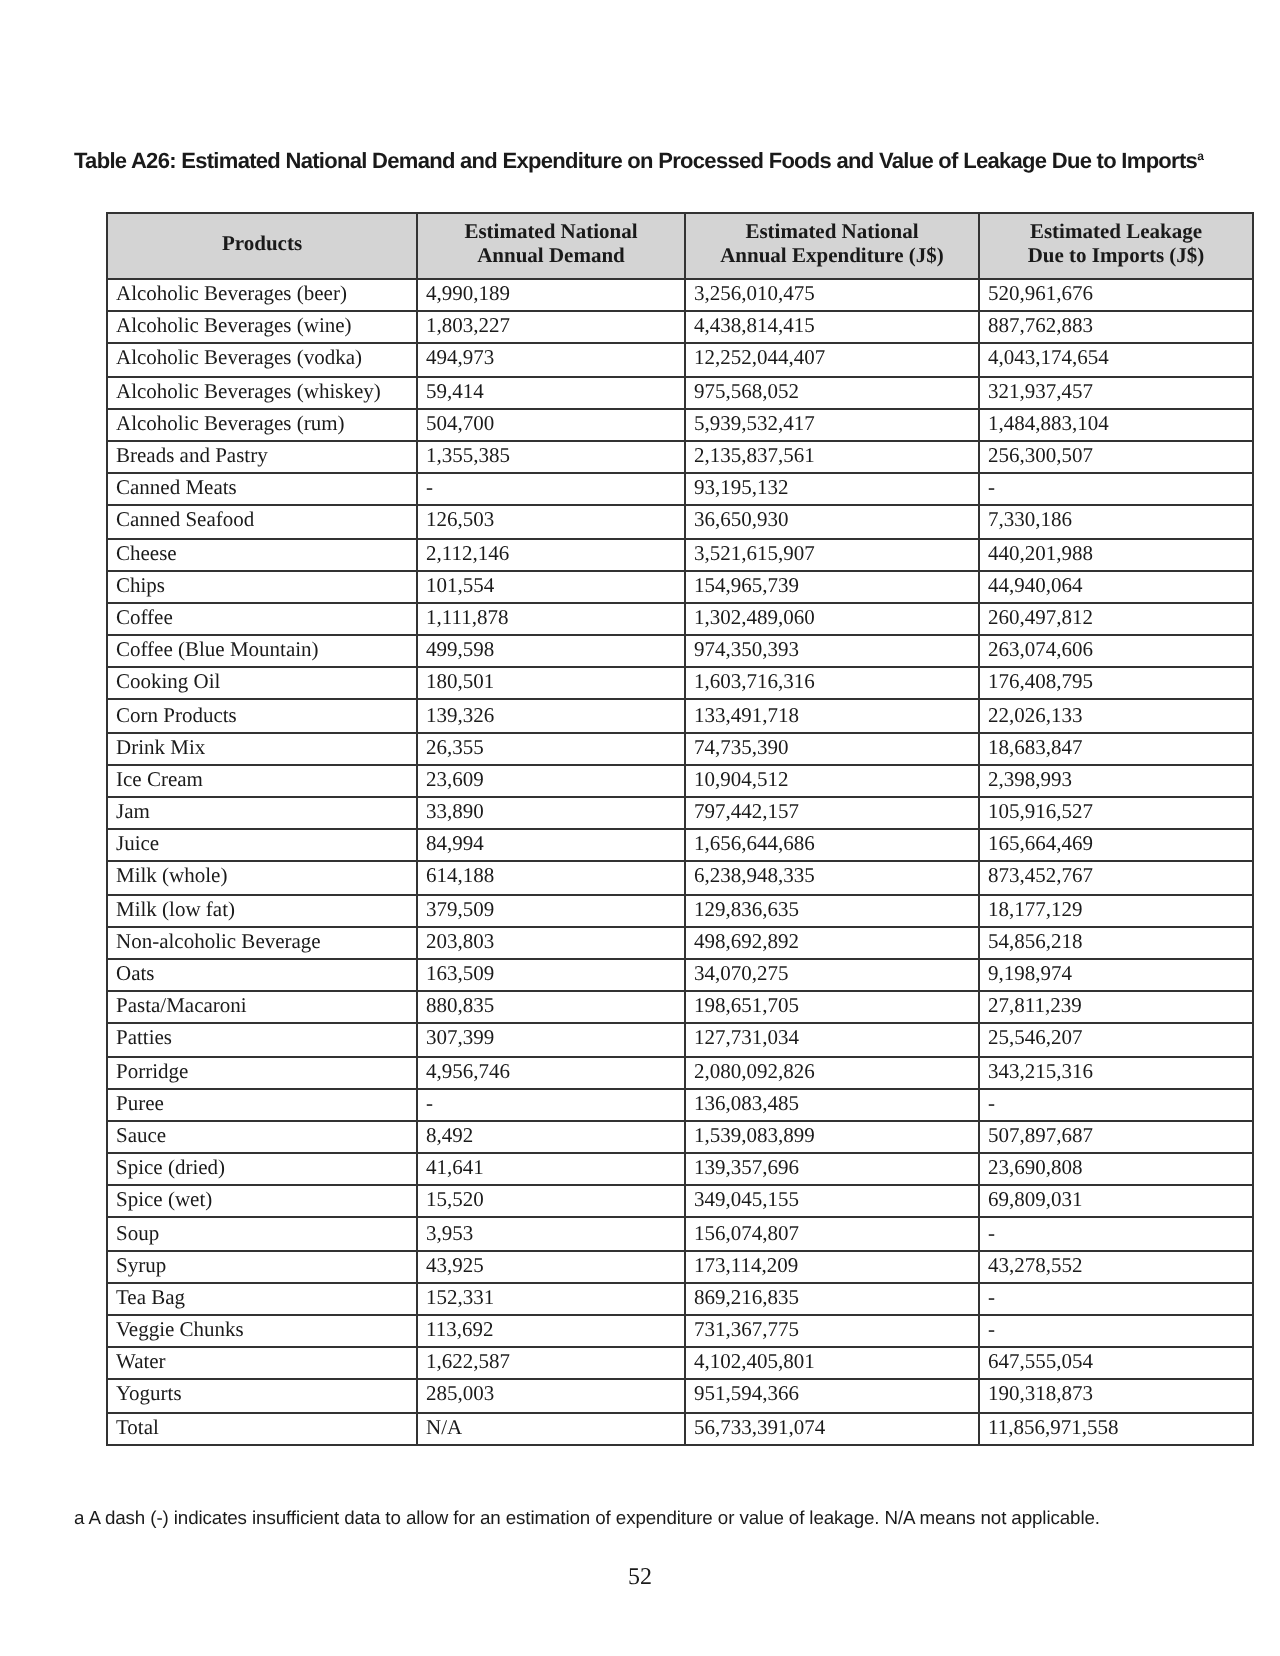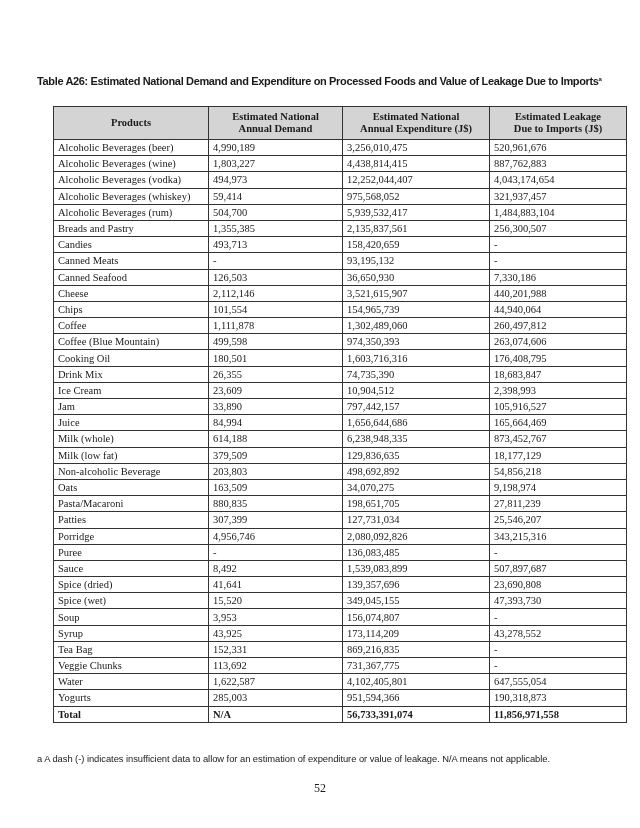--- a/index.html
+++ b/index.html
@@ -9,21 +9,21 @@
            font-size: 11px; font-weight: bold; letter-spacing: -0.35px; white-space: nowrap;
            font-family: "Liberation Sans", sans-serif; }
   .title sup { font-size: 6px; vertical-align: 4px; }
   table.data { position: absolute; left: 37px; top: 106px; width: 573px;
                border-collapse: collapse; font-family: "Liberation Serif", serif;
                font-size: 10.5px; table-layout: fixed; margin-left: 16px; }
   table.data th, table.data td { border: 1.2px solid #333; padding: 0 0 0 4px; }
   table.data thead th { background: #d4d4d4; font-weight: bold; text-align: center;
                         height: 32px; line-height: 12px; font-size: 10.5px; padding: 0 4px; }
   table.data tbody td { height: 15.2px; line-height: 13px; white-space: nowrap; }
-  table.data tbody tr.total td { font-weight: bold; }
+  table.data tbody tr.total td { font-weight: normal; }
   col.c0 { width: 155px; } col.c1 { width: 134px; } col.c2 { width: 147px; } col.c3 { width: 137px; }
   .footnote { position: absolute; left: 37px; top: 753px; font-size: 9.4px; white-space: nowrap;
               font-family: Liberation Sans, sans-serif; letter-spacing: -0.05px; }
   .page-number { position: absolute; left: 0; width: 640px; top: 781px; text-align: center;
                  font-size: 12px; font-family: "Liberation Serif", serif; }
 </style>
 </head>
 <body>
 
 <div class="title"><span>Table A26: Estimated National Demand and Expenditure on Processed Foods and Value of Leakage Due to Imports</span><sup>a</sup></div>
@@ -74,26 +74,20 @@
         <td>5,939,532,417</td>
         <td>1,484,883,104</td>
       </tr>
       <tr>
         <td>Breads and Pastry</td>
         <td>1,355,385</td>
         <td>2,135,837,561</td>
         <td>256,300,507</td>
       </tr>
       <tr>
-        <td>Candies</td>
-        <td>493,713</td>
-        <td>158,420,659</td>
-        <td>-</td>
-      </tr>
-      <tr>
         <td>Canned Meats</td>
         <td>-</td>
         <td>93,195,132</td>
         <td>-</td>
       </tr>
       <tr>
         <td>Canned Seafood</td>
         <td>126,503</td>
         <td>36,650,930</td>
         <td>7,330,186</td>
@@ -122,20 +116,26 @@
         <td>974,350,393</td>
         <td>263,074,606</td>
       </tr>
       <tr>
         <td>Cooking Oil</td>
         <td>180,501</td>
         <td>1,603,716,316</td>
         <td>176,408,795</td>
       </tr>
       <tr>
+        <td>Corn Products</td>
+        <td>139,326</td>
+        <td>133,491,718</td>
+        <td>22,026,133</td>
+      </tr>
+      <tr>
         <td>Drink Mix</td>
         <td>26,355</td>
         <td>74,735,390</td>
         <td>18,683,847</td>
       </tr>
       <tr>
         <td>Ice Cream</td>
         <td>23,609</td>
         <td>10,904,512</td>
         <td>2,398,993</td>
@@ -209,21 +209,21 @@
       <tr>
         <td>Spice (dried)</td>
         <td>41,641</td>
         <td>139,357,696</td>
         <td>23,690,808</td>
       </tr>
       <tr>
         <td>Spice (wet)</td>
         <td>15,520</td>
         <td>349,045,155</td>
-        <td>47,393,730</td>
+        <td>69,809,031</td>
       </tr>
       <tr>
         <td>Soup</td>
         <td>3,953</td>
         <td>156,074,807</td>
         <td>-</td>
       </tr>
       <tr>
         <td>Syrup</td>
         <td>43,925</td>

